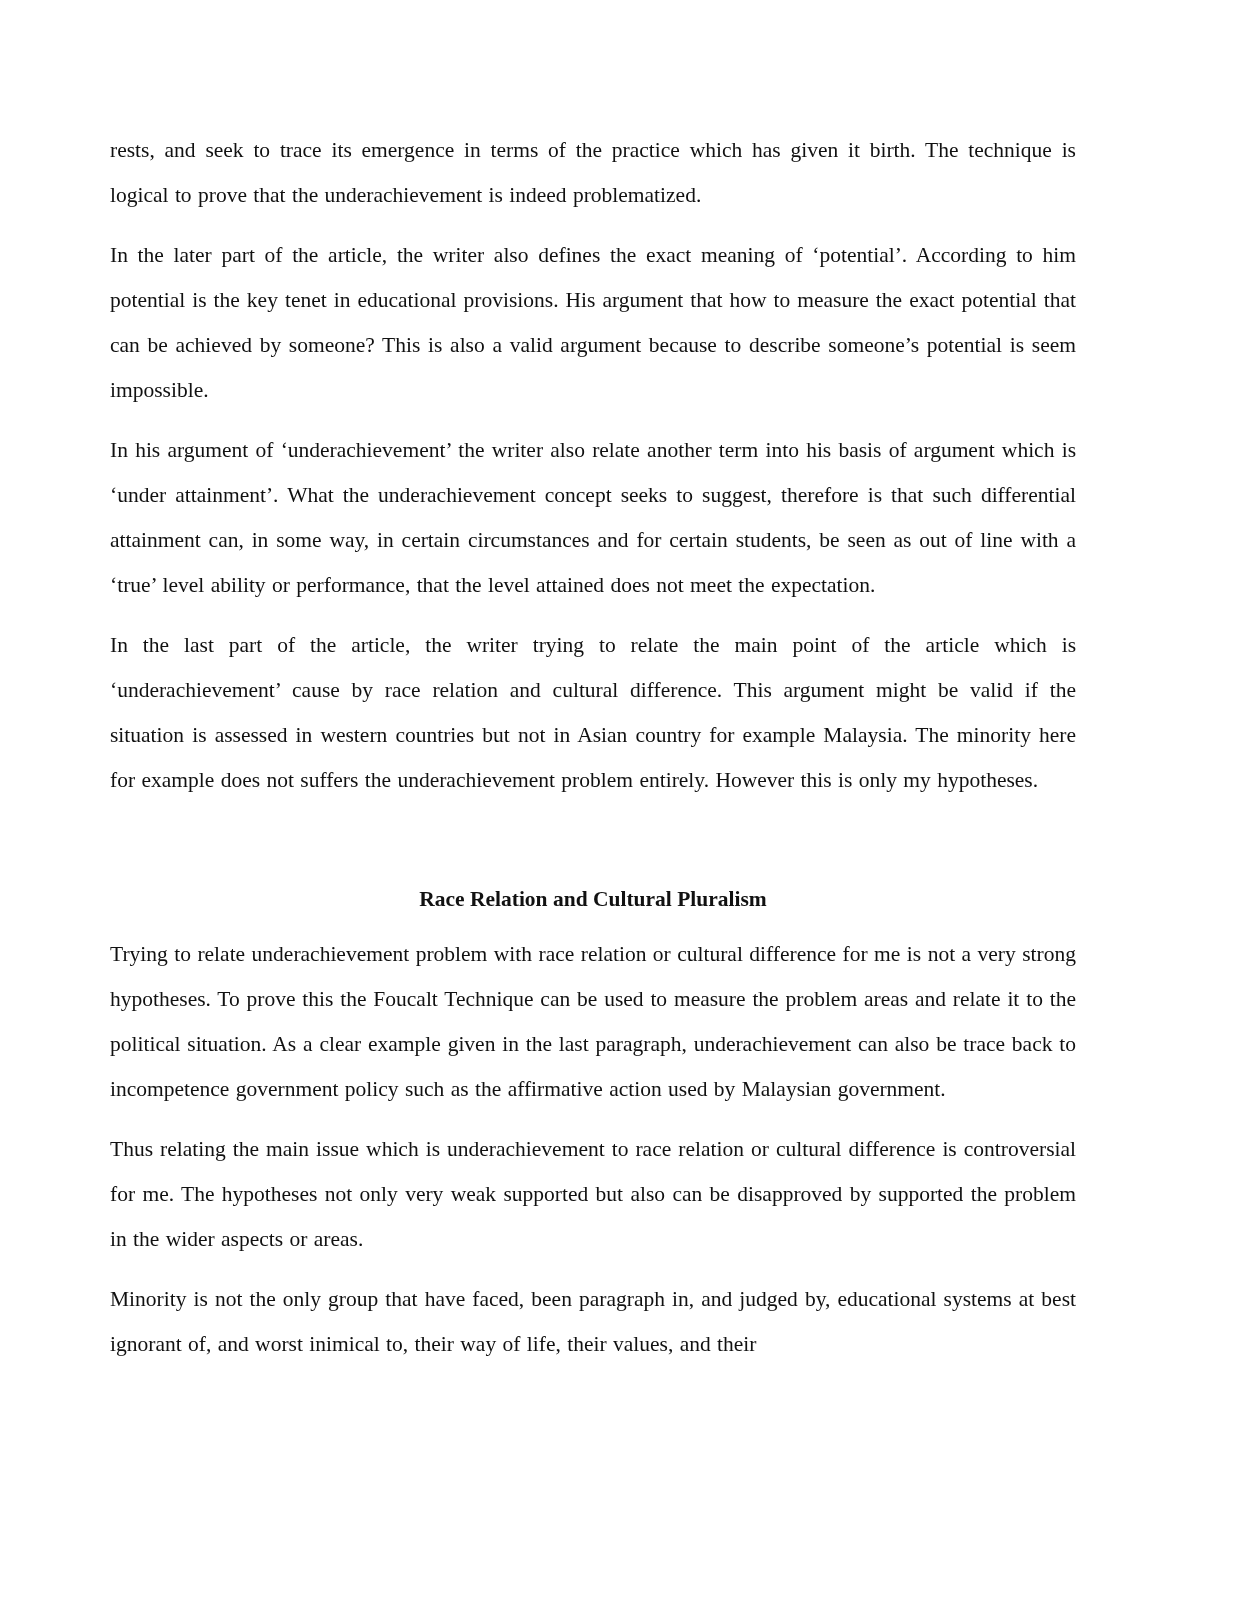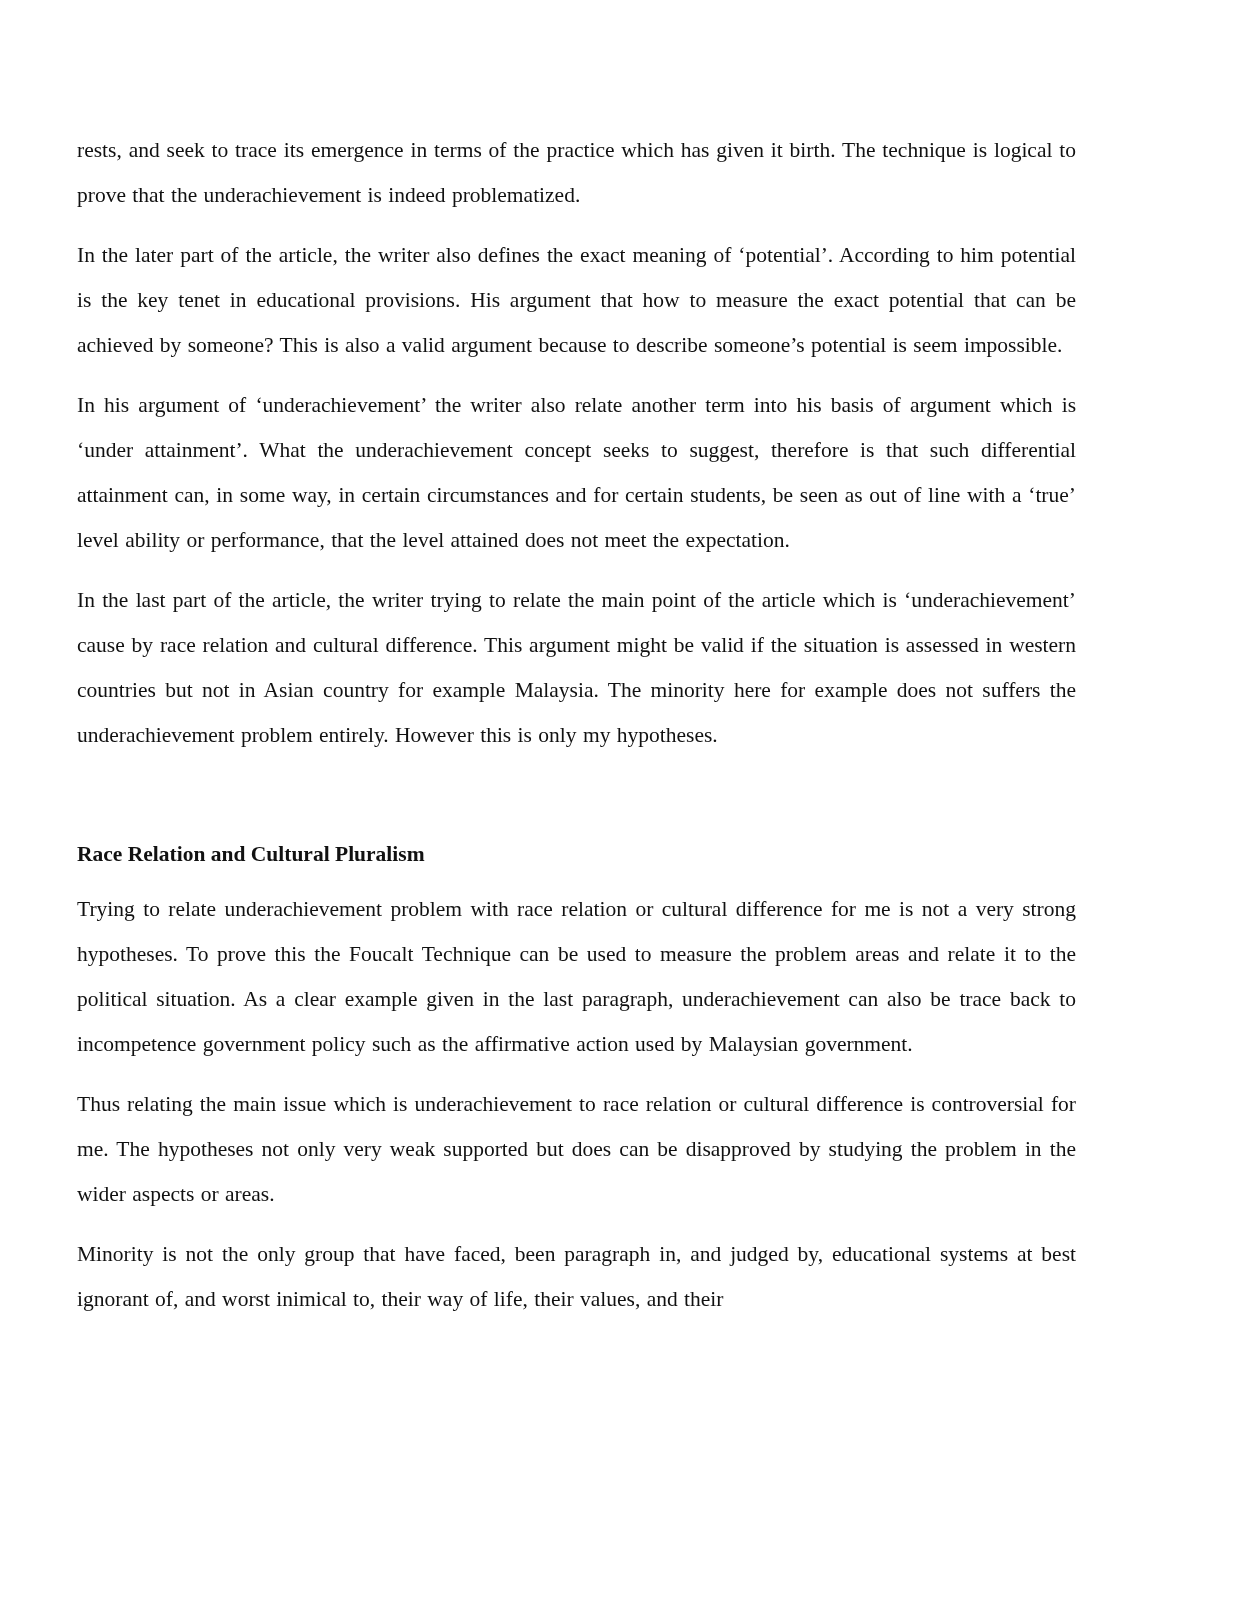--- a/index.html
+++ b/index.html
@@ -8,54 +8,54 @@
     width: 1236px;
     height: 1600px;
     font-family: "Liberation Serif", serif;
     color: #111111;
     position: relative;
   }
   .page {
     width: 1236px;
     height: 1600px;
     background: #ffffff;
-    padding: 128px 160px 40px 77px;
+    padding: 128px 160px 40px 110px;
     overflow: hidden;
   }
   .para {
     font-size: 21.5px;
     line-height: 45px;
     text-align: justify;
     margin-bottom: 15px;
     word-spacing: 1px;
   }
   .para.last {
     margin-bottom: 0;
   }
   .heading {
     font-size: 21.5px;
     line-height: 45px;
     font-weight: bold;
-    text-align: left;
+    text-align: center;
     margin-top: 74px;
     margin-bottom: 10px;
   }
 </style>
 </head>
 <body>
 
 <div class="page">
   <p class="para">rests, and seek to trace its emergence in terms of the practice which has given it birth. The technique is logical to prove that the underachievement is indeed problematized.</p>
 
   <p class="para">In the later part of the article, the writer also defines the exact meaning of ‘potential’. According to him potential is the key tenet in educational provisions. His argument that how to measure the exact potential that can be achieved by someone? This is also a valid argument because to describe someone’s potential is seem impossible.</p>
 
   <p class="para">In his argument of ‘underachievement’ the writer also relate another term into his basis of argument which is ‘under attainment’. What the underachievement concept seeks to suggest, therefore is that such differential attainment can, in some way, in certain circumstances and for certain students, be seen as out of line with a ‘true’ level ability or performance, that the level attained does not meet the expectation.</p>
 
   <p class="para">In the last part of the article, the writer trying to relate the main point of the article which is ‘underachievement’ cause by race relation and cultural difference. This argument might be valid if the situation is assessed in western countries but not in Asian country for example Malaysia. The minority here for example does not suffers the underachievement problem entirely. However this is only my hypotheses.</p>
 
   <h2 class="heading">Race Relation and Cultural Pluralism</h2>
 
   <p class="para">Trying to relate underachievement problem with race relation or cultural difference for me is not a very strong hypotheses. To prove this the Foucalt Technique can be used to measure the problem areas and relate it to the political situation. As a clear example given in the last paragraph, underachievement can also be trace back to incompetence government policy such as the affirmative action used by Malaysian government.</p>
 
-  <p class="para">Thus relating the main issue which is underachievement  to race relation or cultural difference is controversial for me. The hypotheses not only very weak supported but does can be disapproved by studying the problem in the wider aspects or areas.</p>
+  <p class="para">Thus relating the main issue which is underachievement  to race relation or cultural difference is controversial for me. The hypotheses not only very weak supported but also can be disapproved by supported the problem in the wider aspects or areas.</p>
 
   <p class="para last">Minority is not the only group that have faced, been paragraph in, and judged by, educational systems at best ignorant of, and worst inimical to, their way of life, their values, and their</p>
 </div>
 
 </body></html>

